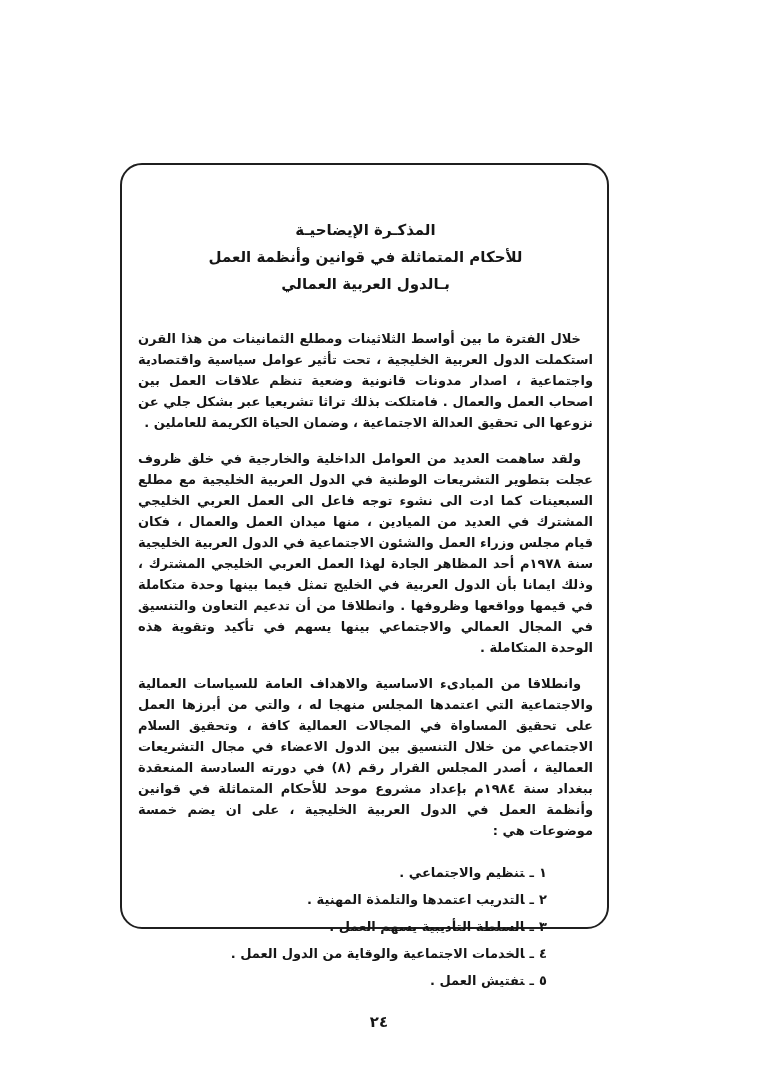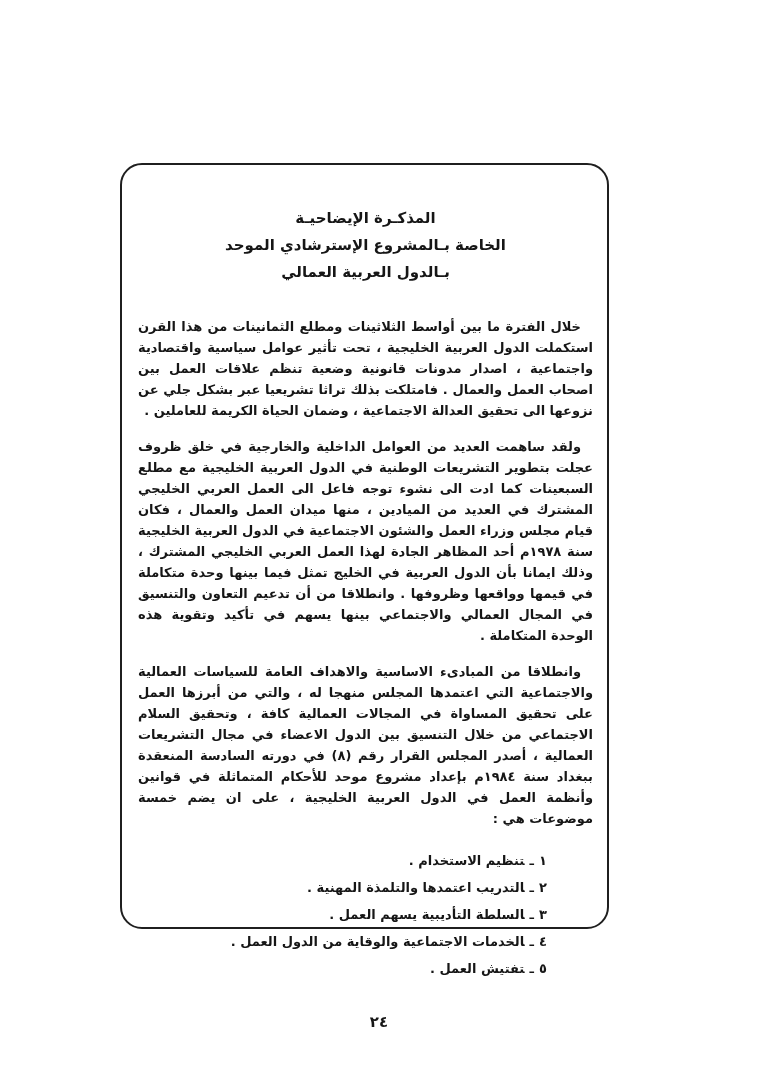--- a/index.html
+++ b/index.html
@@ -18,21 +18,21 @@
   }
   .frame {
     position: absolute;
     left: 120px;
     top: 163px;
     width: 489px;
     height: 766px;
     box-sizing: border-box;
     border: 2px solid #1f1f1f;
     border-radius: 22px;
-    padding: 40px 14px 0 16px;
+    padding: 52px 14px 0 16px;
     direction: rtl;
   }
   .title-block {
     text-align: center;
     font-weight: bold;
     font-size: 15px;
     line-height: 27px;
     letter-spacing: 0;
   }
   .memo-body {
@@ -71,32 +71,32 @@
 </style>
 </head>
 <body>
 
 <div class="page">
 
   <div class="frame">
 
     <div class="title-block">
       <div class="title-line">المذكـرة الإيضاحيـة</div>
-      <div class="title-line">الخاصة بـالمشروع الإسترشادي الموحد</div>
+      <div class="title-line">للأحكام المتماثلة في قوانين وأنظمة العمل</div>
       <div class="title-line">بـالدول العربية العمالي</div>
     </div>
 
     <div class="memo-body">
       <p class="para">خلال الفترة ما بين أواسط الثلاثينات ومطلع الثمانينات من هذا القرن استكملت الدول العربية الخليجية ، تحت تأثير عوامل سياسية واقتصادية واجتماعية ، اصدار مدونات قانونية وضعية تنظم علاقات العمل بين اصحاب العمل والعمال . فامتلكت بذلك تراثا تشريعيا عبر بشكل جلي عن نزوعها الى تحقيق العدالة الاجتماعية ، وضمان الحياة الكريمة للعاملين .</p>
       <p class="para">ولقد ساهمت العديد من العوامل الداخلية والخارجية في خلق ظروف عجلت بتطوير التشريعات الوطنية في الدول العربية الخليجية مع مطلع السبعينات كما ادت الى نشوء توجه فاعل الى العمل العربي الخليجي المشترك في العديد من الميادين ، منها ميدان العمل والعمال ، فكان قيام مجلس وزراء العمل والشئون الاجتماعية في الدول العربية الخليجية سنة ١٩٧٨م أحد المظاهر الجادة لهذا العمل العربي الخليجي المشترك ، وذلك ايمانا بأن الدول العربية في الخليج تمثل فيما بينها وحدة متكاملة في قيمها وواقعها وظروفها . وانطلاقا من أن تدعيم التعاون والتنسيق في المجال العمالي والاجتماعي بينها يسهم في تأكيد وتقوية هذه الوحدة المتكاملة .</p>
       <p class="para">وانطلاقا من المبادىء الاساسية والاهداف العامة للسياسات العمالية والاجتماعية التي اعتمدها المجلس منهجا له ، والتي من أبرزها العمل على تحقيق المساواة في المجالات العمالية كافة ، وتحقيق السلام الاجتماعي من خلال التنسيق بين الدول الاعضاء في مجال التشريعات العمالية ، أصدر المجلس القرار رقم (٨) في دورته السادسة المنعقدة ببغداد سنة ١٩٨٤م بإعداد مشروع موحد للأحكام المتماثلة في قوانين وأنظمة العمل في الدول العربية الخليجية ، على ان يضم خمسة موضوعات هي :</p>
 
       <div class="topics-list">
         <div class="list-item">
-          <span class="num">١</span><span class="dash">ـ</span><span class="txt">تنظيم الاستخدام .</span>
+          <span class="num">١</span><span class="dash">ـ</span><span class="txt">تنظيم والاجتماعي .</span>
         </div>
         <div class="list-item">
           <span class="num">٢</span><span class="dash">ـ</span><span class="txt">التدريب اعتمدها والتلمذة المهنية .</span>
         </div>
         <div class="list-item">
           <span class="num">٣</span><span class="dash">ـ</span><span class="txt">السلطة التأديبية يسهم العمل .</span>
         </div>
         <div class="list-item">
           <span class="num">٤</span><span class="dash">ـ</span><span class="txt">الخدمات الاجتماعية والوقاية من الدول العمل .</span>
         </div>

